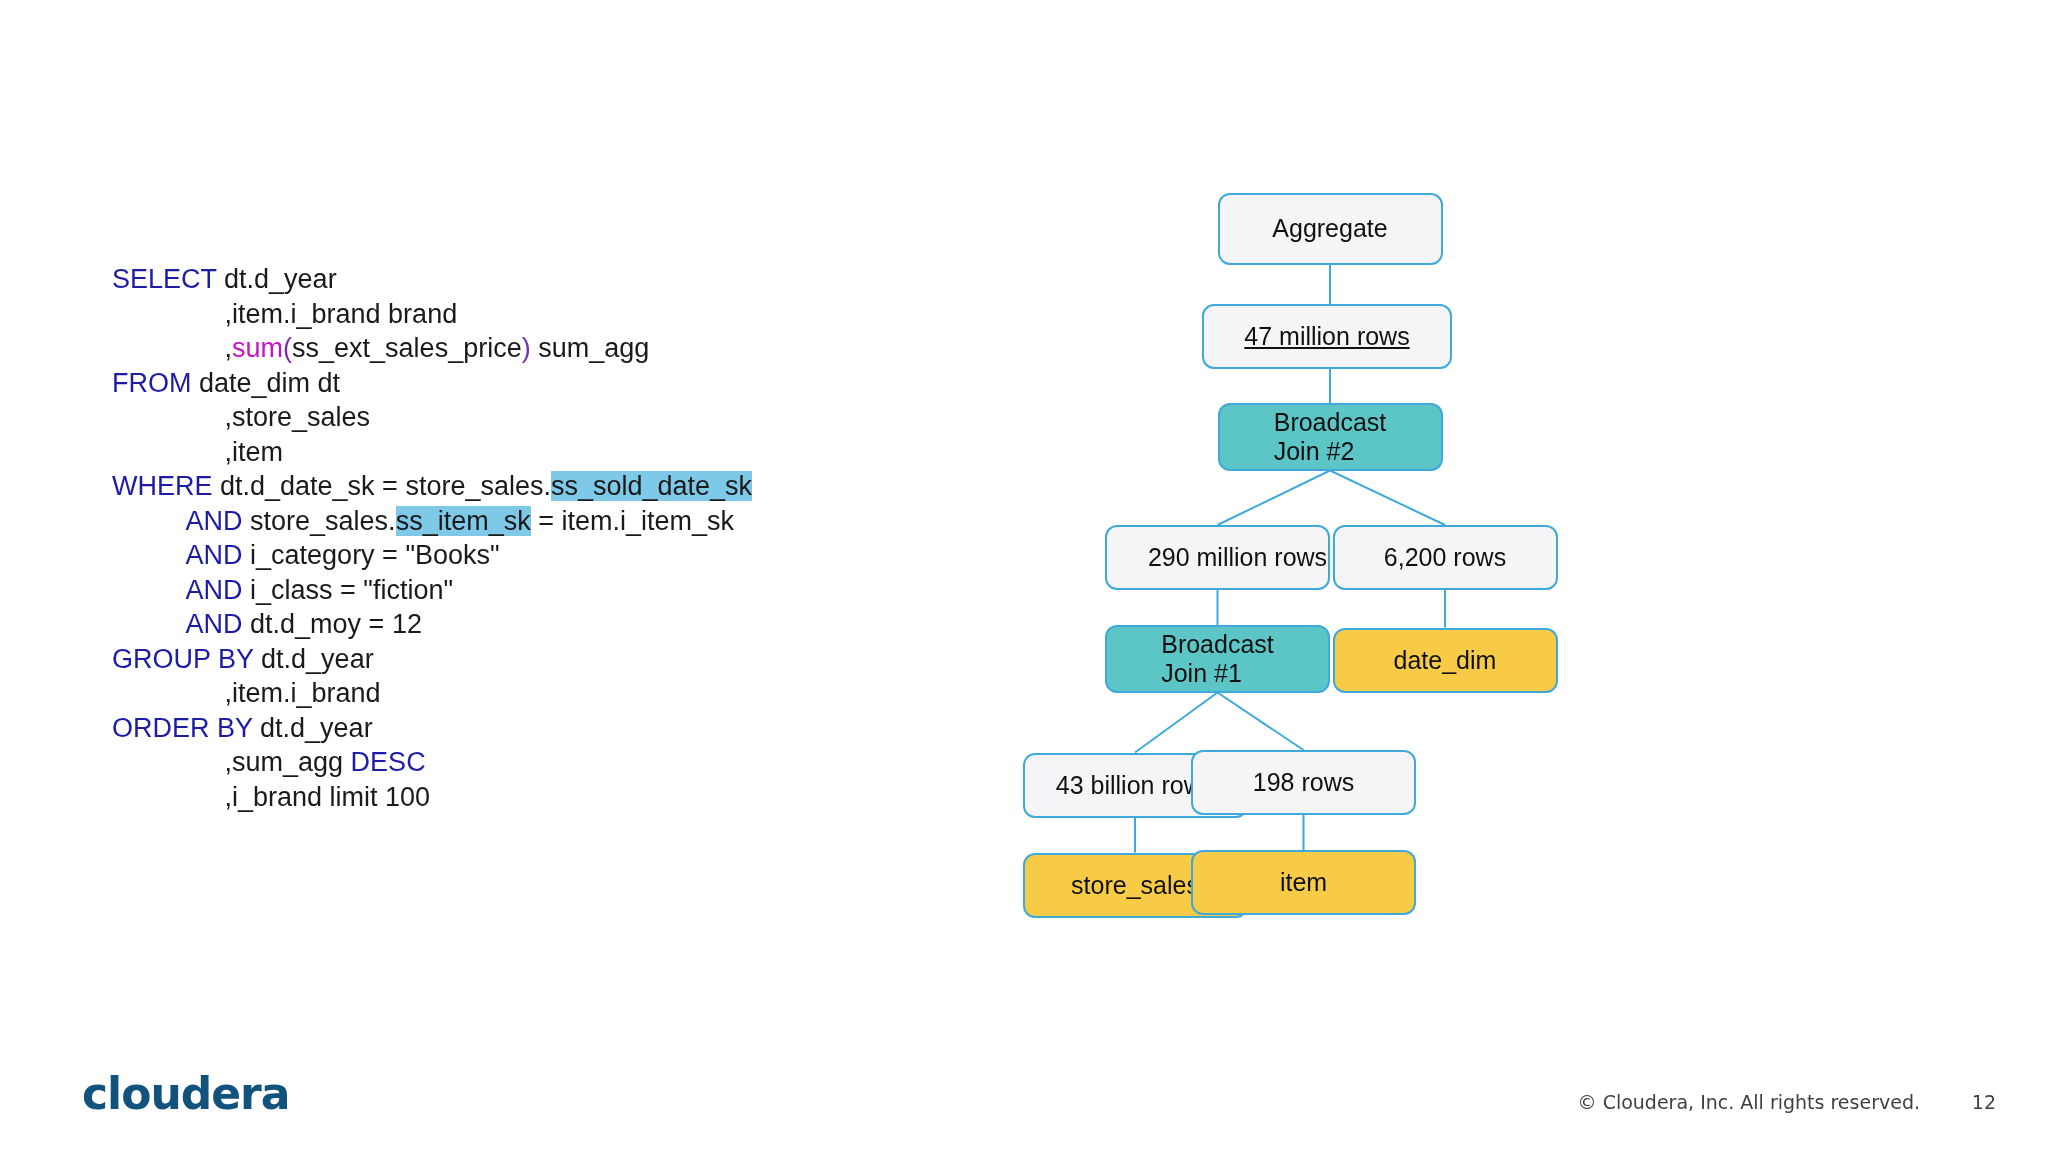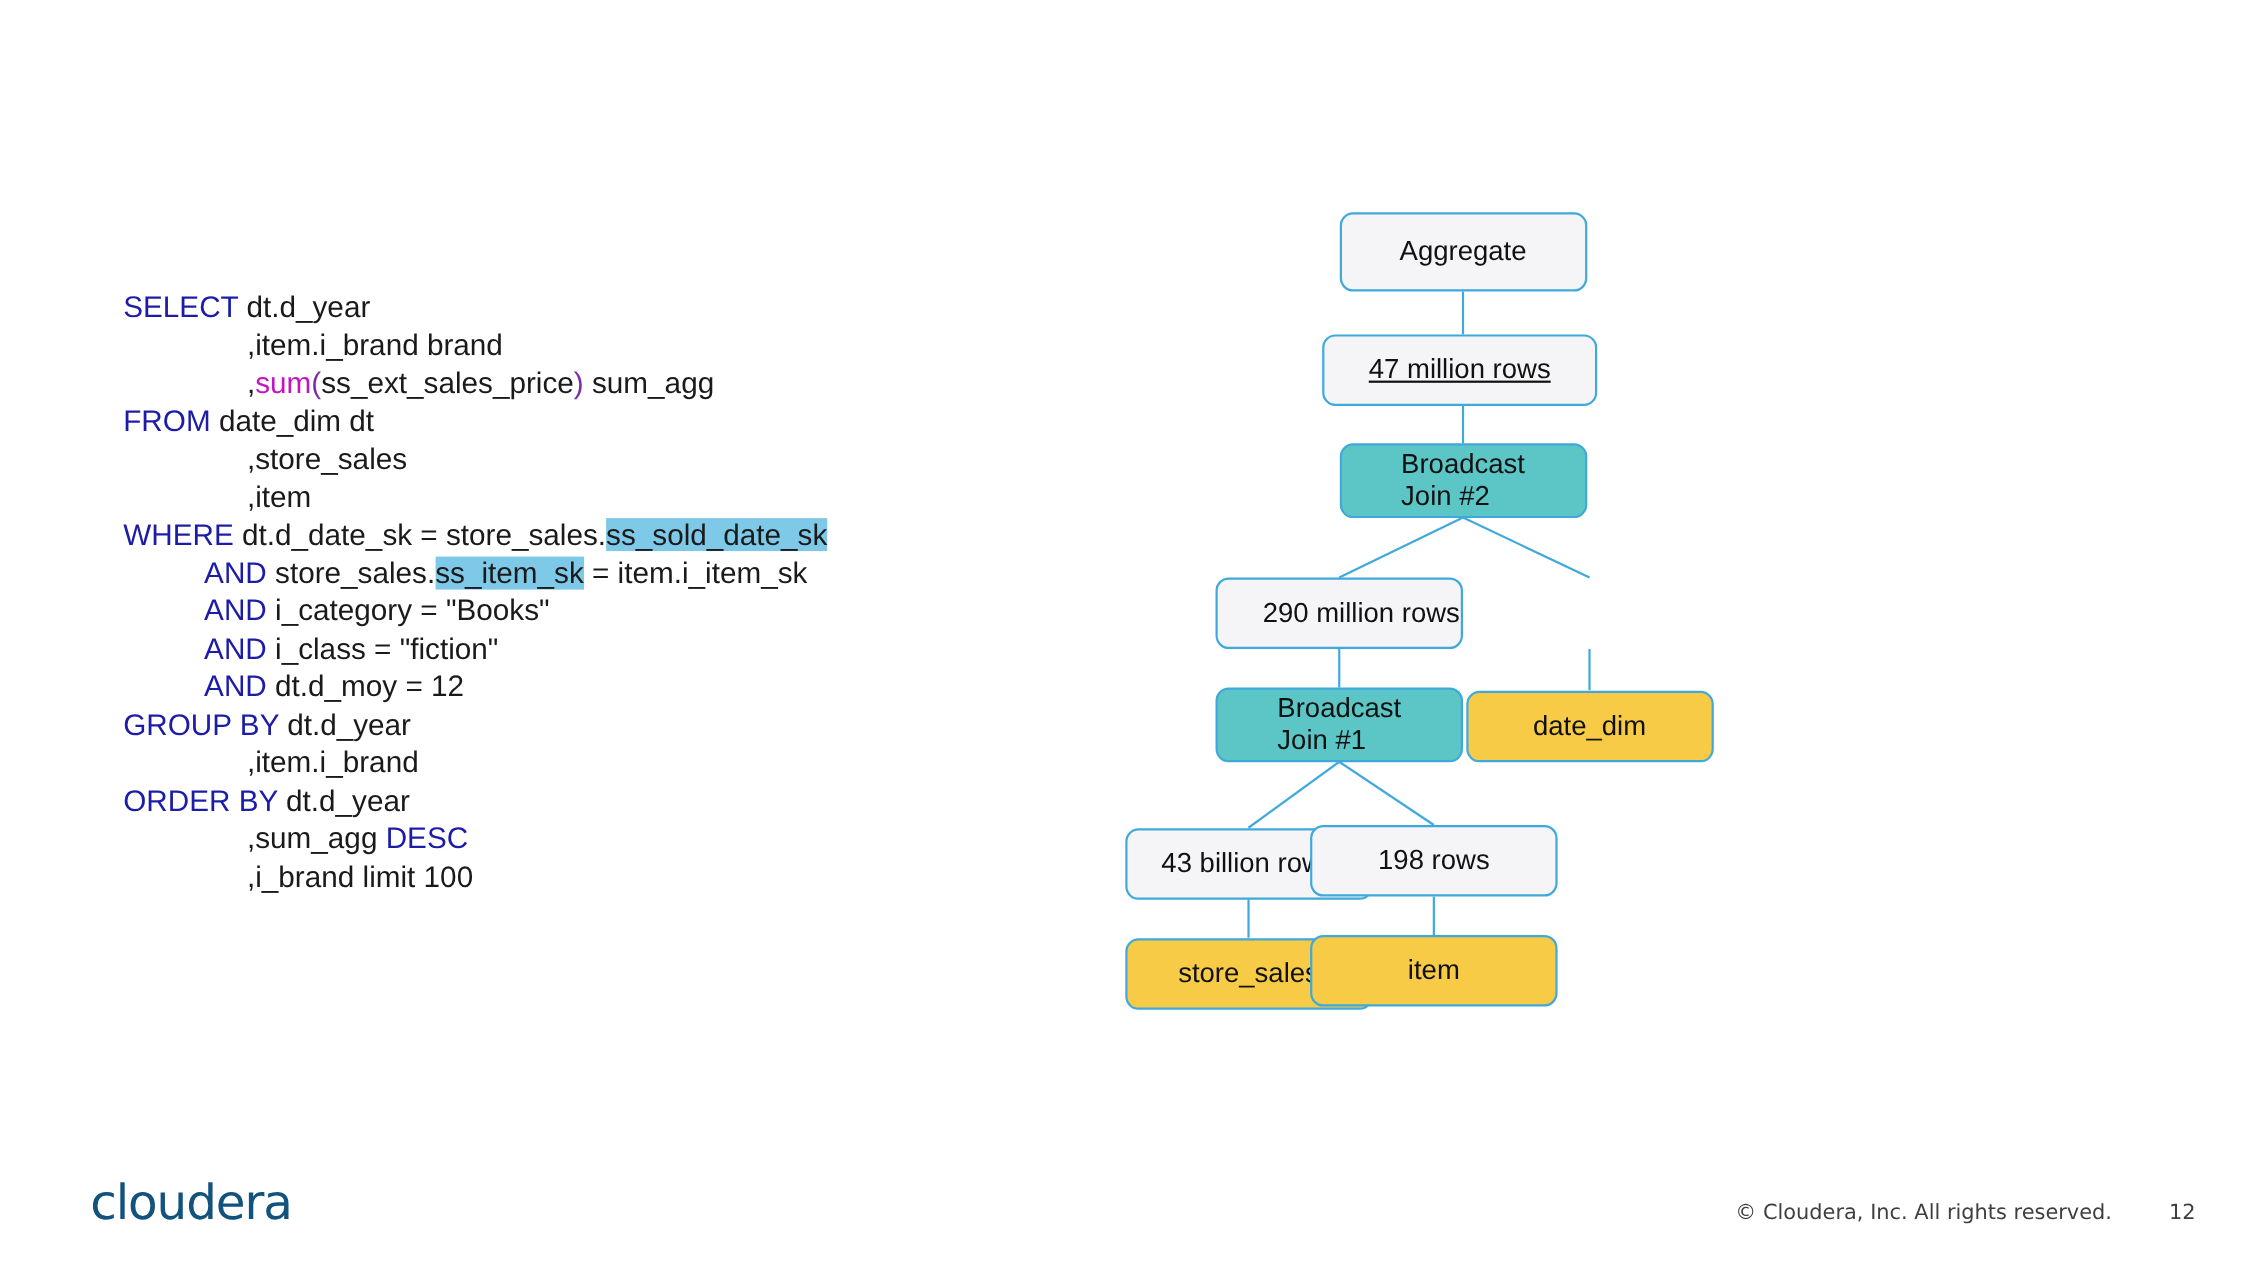--- a/index.html
+++ b/index.html
@@ -82,21 +82,21 @@
   .node-join  { background: #5CC5C5; }
   .node-table { background: #F7CB46; }
 
   
   #logo {
     position: absolute;
     left: 82px;
     top: 1068px;
     font-family: "DejaVu Sans", sans-serif;
     font-size: 44px;
-    font-weight: 400;
+    font-weight: 700;
     color: #12537E;
     letter-spacing: -1px;
   }
   #copyright {
     position: absolute;
     right: 128px;
     top: 1091px;
     font-family: "DejaVu Sans", sans-serif;
     font-size: 19px;
     color: #3F3F3F;
@@ -130,20 +130,21 @@
         <line x1="217.5" y1="512.5" x2="135" y2="572.5" stroke="#3FA9DC" stroke-width="2"></line>
         <line x1="217.5" y1="512.5" x2="303.5" y2="570" stroke="#3FA9DC" stroke-width="2"></line>
         <line x1="135" y1="637.5" x2="135" y2="672.5" stroke="#3FA9DC" stroke-width="2"></line>
         <line x1="303.5" y1="635" x2="303.5" y2="670" stroke="#3FA9DC" stroke-width="2"></line>
       </svg>
   <div class="node node-plain" style="left: 217.5px; top: 12.5px; width: 225px; height: 72.5px;">Aggregate</div>
       <div class="node node-plain" style="left: 202px; top: 124px; width: 250px; height: 65px; text-decoration: underline;">47 million rows</div>
       <div class="node node-join" style="left: 217.5px; top: 223px; width: 225px; height: 67.5px;">Broadcast
 Join #2</div>
       <div class="node node-plain" style="left: 105px; top: 345px; width: 225px; height: 65px; padding-left: 40px;">290 million rows</div>
+      <div class="node node-plain" style="left: 332.5px; top: 345px; width: 225px; height: 65px;">6,200 rows</div>
       <div class="node node-join" style="left: 105px; top: 445px; width: 225px; height: 67.5px;">Broadcast
 Join #1</div>
       <div class="node node-table" style="left: 332.5px; top: 447.5px; width: 225px; height: 65px;">date_dim</div>
       <div class="node node-plain" style="left: 22.5px; top: 572.5px; width: 225px; height: 65px;">43 billion rows</div>
       <div class="node node-plain" style="left: 191px; top: 570px; width: 225px; height: 65px;">198 rows</div>
       <div class="node node-table" style="left: 22.5px; top: 672.5px; width: 225px; height: 65px;">store_sales</div>
       <div class="node node-table" style="left: 191px; top: 670px; width: 225px; height: 65px;">item</div>
     </div>
 
   <div id="logo">cloudera</div>

